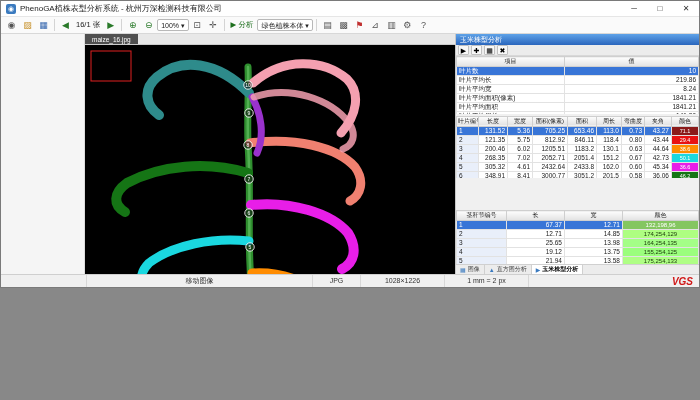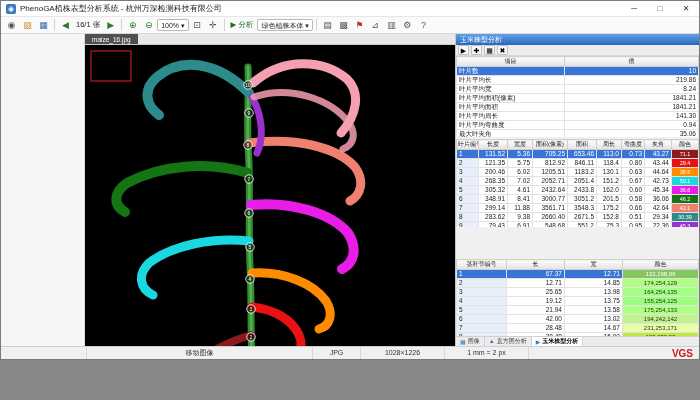--- a/index.html
+++ b/index.html
@@ -1,18 +1,18 @@
 <!DOCTYPE html>
 <html><head>
 <meta charset="utf-8">
 <style>
   * { box-sizing: border-box; margin: 0; padding: 0; }
   html,body { width:700px; height:400px; background:#888; }
   body { font-family:"Liberation Sans","DejaVu Sans",sans-serif; }
-  .window { position:relative; width:700px; height:360px; background:#f0f0f0; border:1px solid #7a7a7a; overflow:hidden; }
+  .window { position:relative; width:700px; height:288px; background:#f0f0f0; border:1px solid #7a7a7a; overflow:hidden; }
 
   
   .titlebar { position:absolute; top:0; left:0; right:0; height:16px; background:#fff; display:flex; align-items:center; border-bottom:1px solid #e6e6e6; }
   .app-icon { width:10px; height:10px; margin:0 4px 0 5px; background:#3a7abf; color:#fff; font-size:7px; line-height:10px; text-align:center; border-radius:2px; }
   .wtitle { font-size:8px; color:#222; white-space:nowrap; overflow:hidden; }
   .winbtns { margin-left:auto; display:flex; height:16px; }
   .winbtn { width:26px; height:16px; font-size:8px; line-height:16px; text-align:center; color:#333; cursor:default; }
 
   
   .toolbar { position:absolute; top:16px; left:0; right:0; height:17px; background:#fafafa; border-bottom:1px solid #d8d8d8; display:flex; align-items:center; padding:0 3px; gap:1px; overflow:hidden; }
@@ -48,21 +48,21 @@
   .tblwrap { overflow:hidden; background:#f0f0f0; }
   .gap { flex:0 0 auto; }
   .rp-tabs { margin-top:auto; height:12px; display:flex; background:#ececec; border-top:1px solid #d0d0d0; }
   .rp-tab { display:flex; align-items:center; gap:2px; font-size:6px; color:#444; padding:0 4px; border-right:1px solid #d0d0d0; white-space:nowrap; }
   .rp-tab.active { background:#fff; color:#000; font-weight:bold; }
   .rp-tab .tabicon { font-size:6px; color:#3a7abf; }
 
   
   .statusbar { position:absolute; bottom:0; left:0; right:0; height:13px; background:#f0f0f0; border-top:1px solid #cfcfcf; display:flex; align-items:center; font-size:7px; color:#333; }
   .sb-cell { height:13px; line-height:12px; text-align:center; border-right:1px solid #d8d8d8; overflow:hidden; white-space:nowrap; }
-  .sb-logo { font-weight:bold; color:#d01818; font-size:10px; padding:0 6px; margin-left:auto;text-align:right; }
+  .sb-logo { font-style:italic; font-weight:bold; color:#d01818; font-size:10px; padding:0 6px; margin-left:auto;text-align:right; }
 </style>
 </head>
 <body>
 
 <div class="window">
 
   <div class="titlebar">
     <div class="app-icon">◉</div>
     <div class="wtitle">PhenoGA植株表型分析系统 - 杭州万深检测科技有限公司</div>
     <div class="winbtns">

